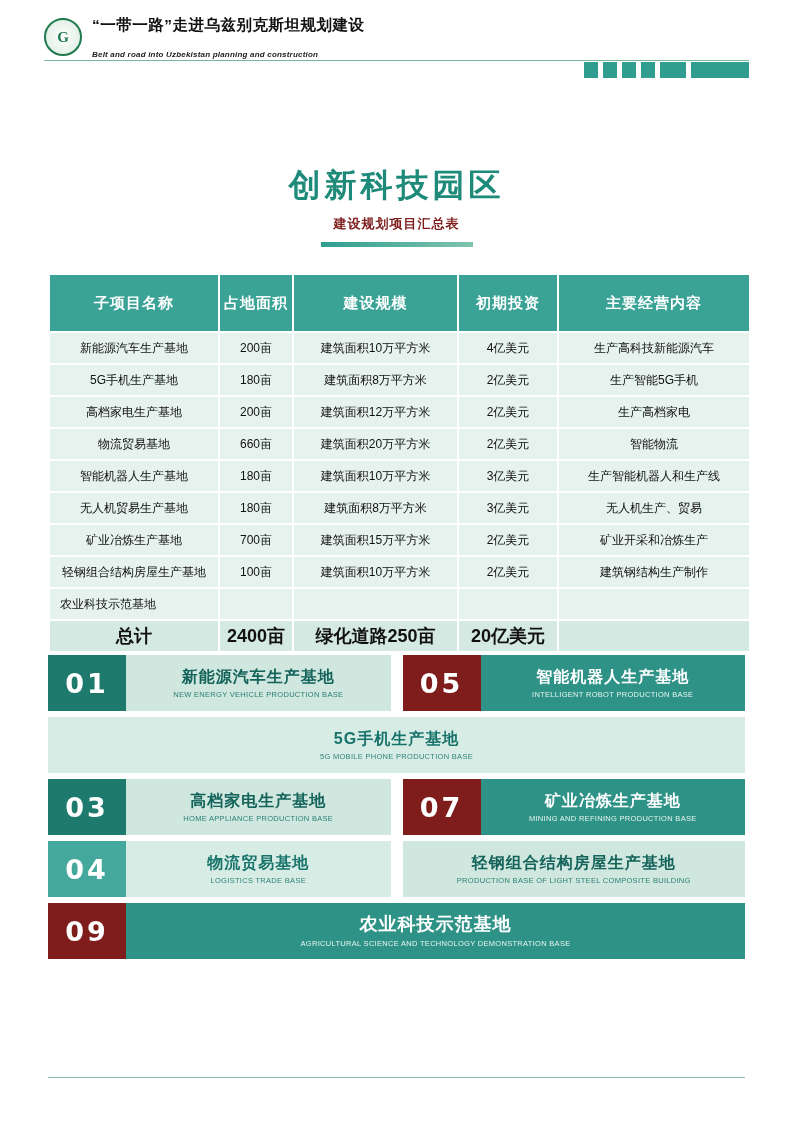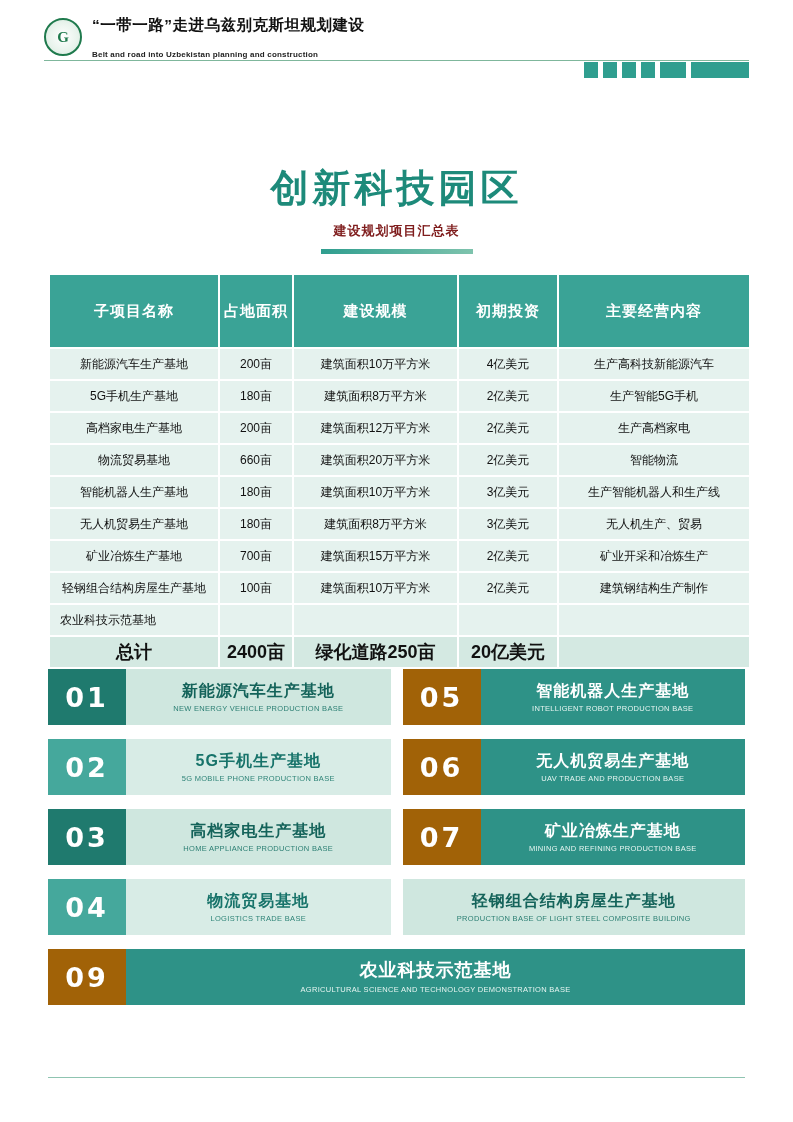--- a/index.html
+++ b/index.html
@@ -64,20 +64,21 @@
     color: #111111;
     letter-spacing: 0.5px;
     line-height: 1.25;
   }
   .header-title-en {
     font-size: 8px;
     font-weight: bold;
     color: #222222;
     letter-spacing: 0.2px;
     margin-top: 16px;
+    font-style: italic;
   }
   .header-rule {
     position: absolute;
     top: 60px;
     left: 44px;
     right: 44px;
     height: 1px;
     background: #7fb79c;
   }
   .header-bars {
@@ -96,21 +97,21 @@
 
   
   .title-wrap {
     position: absolute;
     top: 168px;
     left: 0;
     width: 100%;
     text-align: center;
   }
   .main-title {
-    font-size: 38px;
+    font-size: 32px;
     font-weight: bold;
     letter-spacing: 4px;
     color: #1d8a7a;
     font-family: "DejaVu Sans", sans-serif;
     line-height: 1.1;
   }
   .sub-title {
     margin-top: 12px;
     font-size: 13px;
     font-weight: bold;
@@ -135,21 +136,21 @@
     border-collapse: separate;
     border-spacing: 2px;
     width: 100%;
     table-layout: fixed;
   }
   table.summary th {
     background: #3aa396;
     color: #ffffff;
     font-size: 15px;
     font-weight: bold;
-    padding: 14px 2px;
+    padding: 6px 2px;
     height: 44px;
     letter-spacing: 1px;
     vertical-align: middle;
   }
   table.summary td {
     background: #e5f2ee;
     color: #111111;
     font-size: 12px;
     text-align: center;
     height: 26px;
@@ -172,21 +173,20 @@
   .cards {
     position: absolute;
     top: 655px;
     left: 48px;
     width: 697px;
   }
   .card-row {
     display: flex;
     gap: 12px;
     margin-bottom: 6px;
-    margin-top: 14px;
   }
   .card {
     display: flex;
     align-items: stretch;
     height: 56px;
     flex: 1 1 0;
     overflow: hidden;
   }
   .card.wide { flex: 1 1 100%; }
   .card-num {
@@ -219,21 +219,21 @@
     margin-top: 4px;
     letter-spacing: 0.3px;
     text-align: center;
   }
   
   .v-dark .card-num { background: #1f7a6e; }
   .v-dark .card-body { background: #cfe7df; }
   .v-dark .card-cn { color: #14635a; }
   .v-dark .card-en { color: #2b7f73; text-align: right; }
   
-  .v-mid .card-num { background: #a16207; }
+  .v-mid .card-num { background: #7f1d1d; }
   .v-mid .card-body { background: #2e9287; }
   .v-mid .card-cn { color: #ffffff; }
   .v-mid .card-en { color: #e6f5f1; }
   
   .v-light .card-num { background: #45a89c; }
   .v-light .card-body { background: #d8ece6; }
   .v-light .card-cn { color: #17736a; }
   .v-light .card-en { color: #2f8478; }
 
   
@@ -391,31 +391,23 @@
         <div class="card-num">05</div>
         <div class="card-body">
           <div class="card-cn">智能机器人生产基地</div>
           <div class="card-en">INTELLIGENT ROBOT PRODUCTION BASE</div>
         </div>
       </div>
     </div>
 
     <div class="card-row">
       <div class="card v-light">
-        <div class="card-num">02</div>
         <div class="card-body">
           <div class="card-cn">5G手机生产基地</div>
           <div class="card-en">5G MOBILE PHONE PRODUCTION BASE</div>
-        </div>
-      </div>
-      <div class="card v-mid">
-        <div class="card-num">06</div>
-        <div class="card-body">
-          <div class="card-cn">无人机贸易生产基地</div>
-          <div class="card-en">UAV TRADE AND PRODUCTION BASE</div>
         </div>
       </div>
     </div>
 
     <div class="card-row">
       <div class="card v-dark">
         <div class="card-num">03</div>
         <div class="card-body">
           <div class="card-cn">高档家电生产基地</div>
           <div class="card-en">HOME APPLIANCE PRODUCTION BASE</div>

